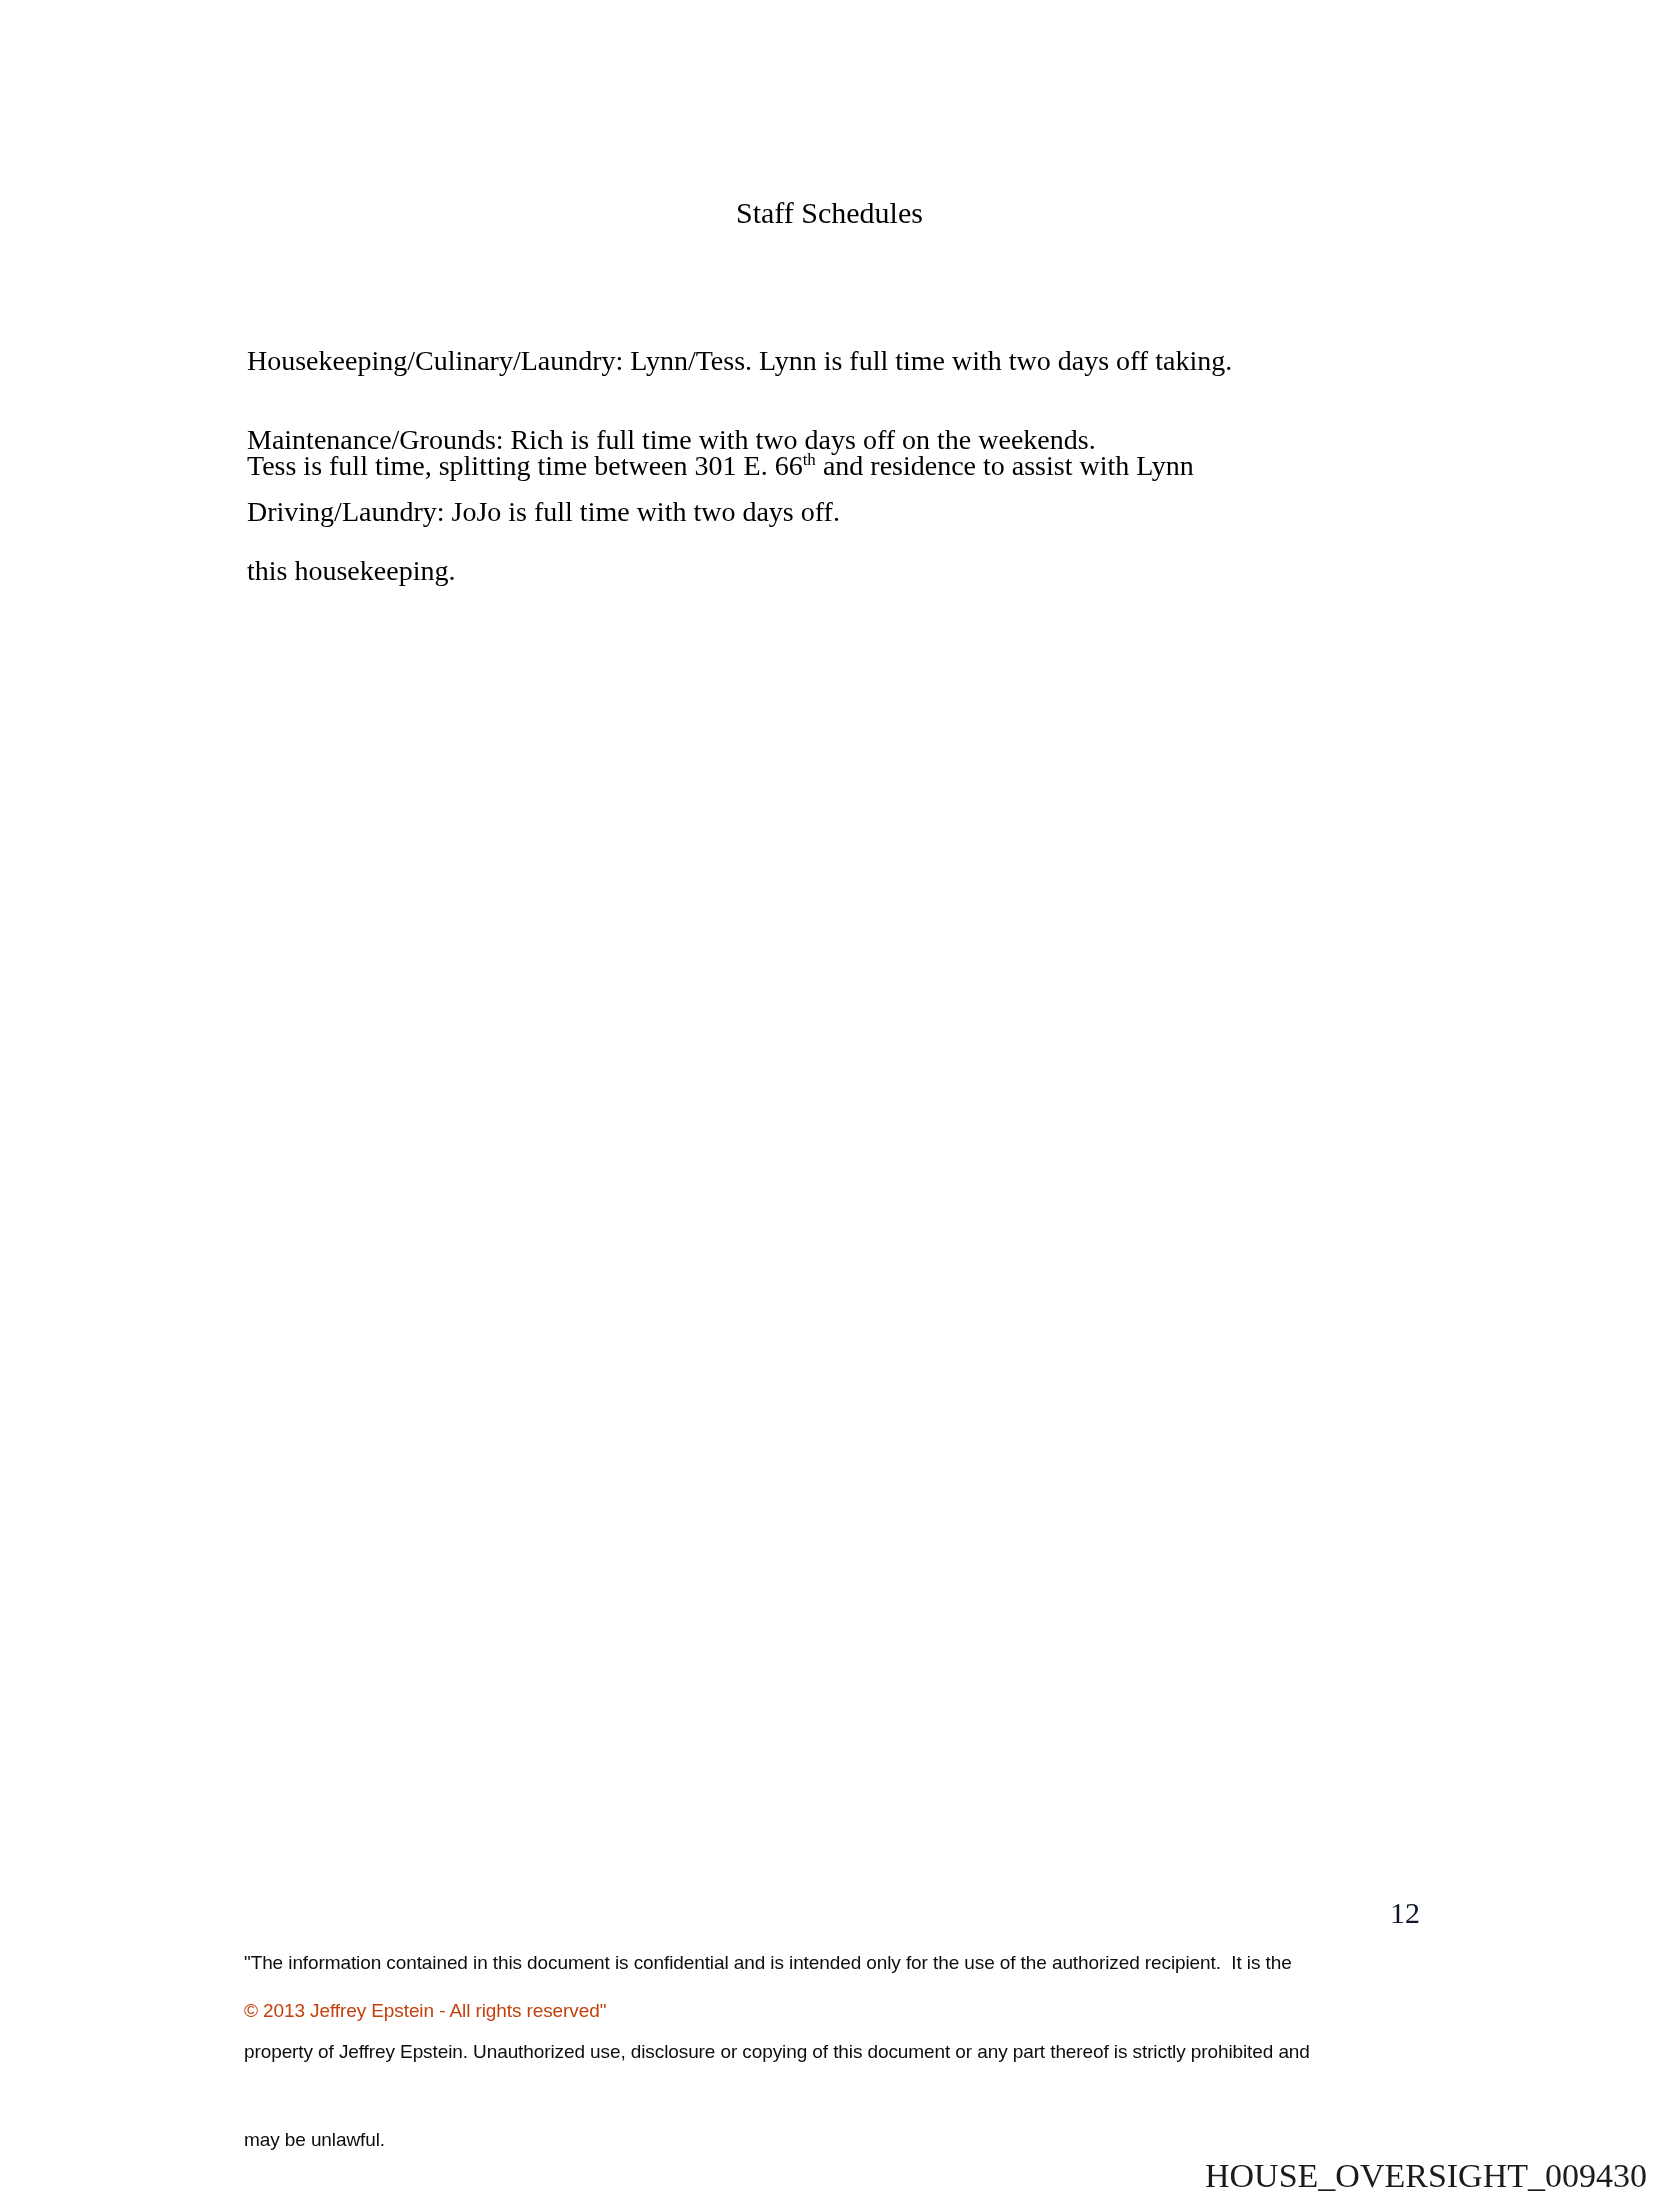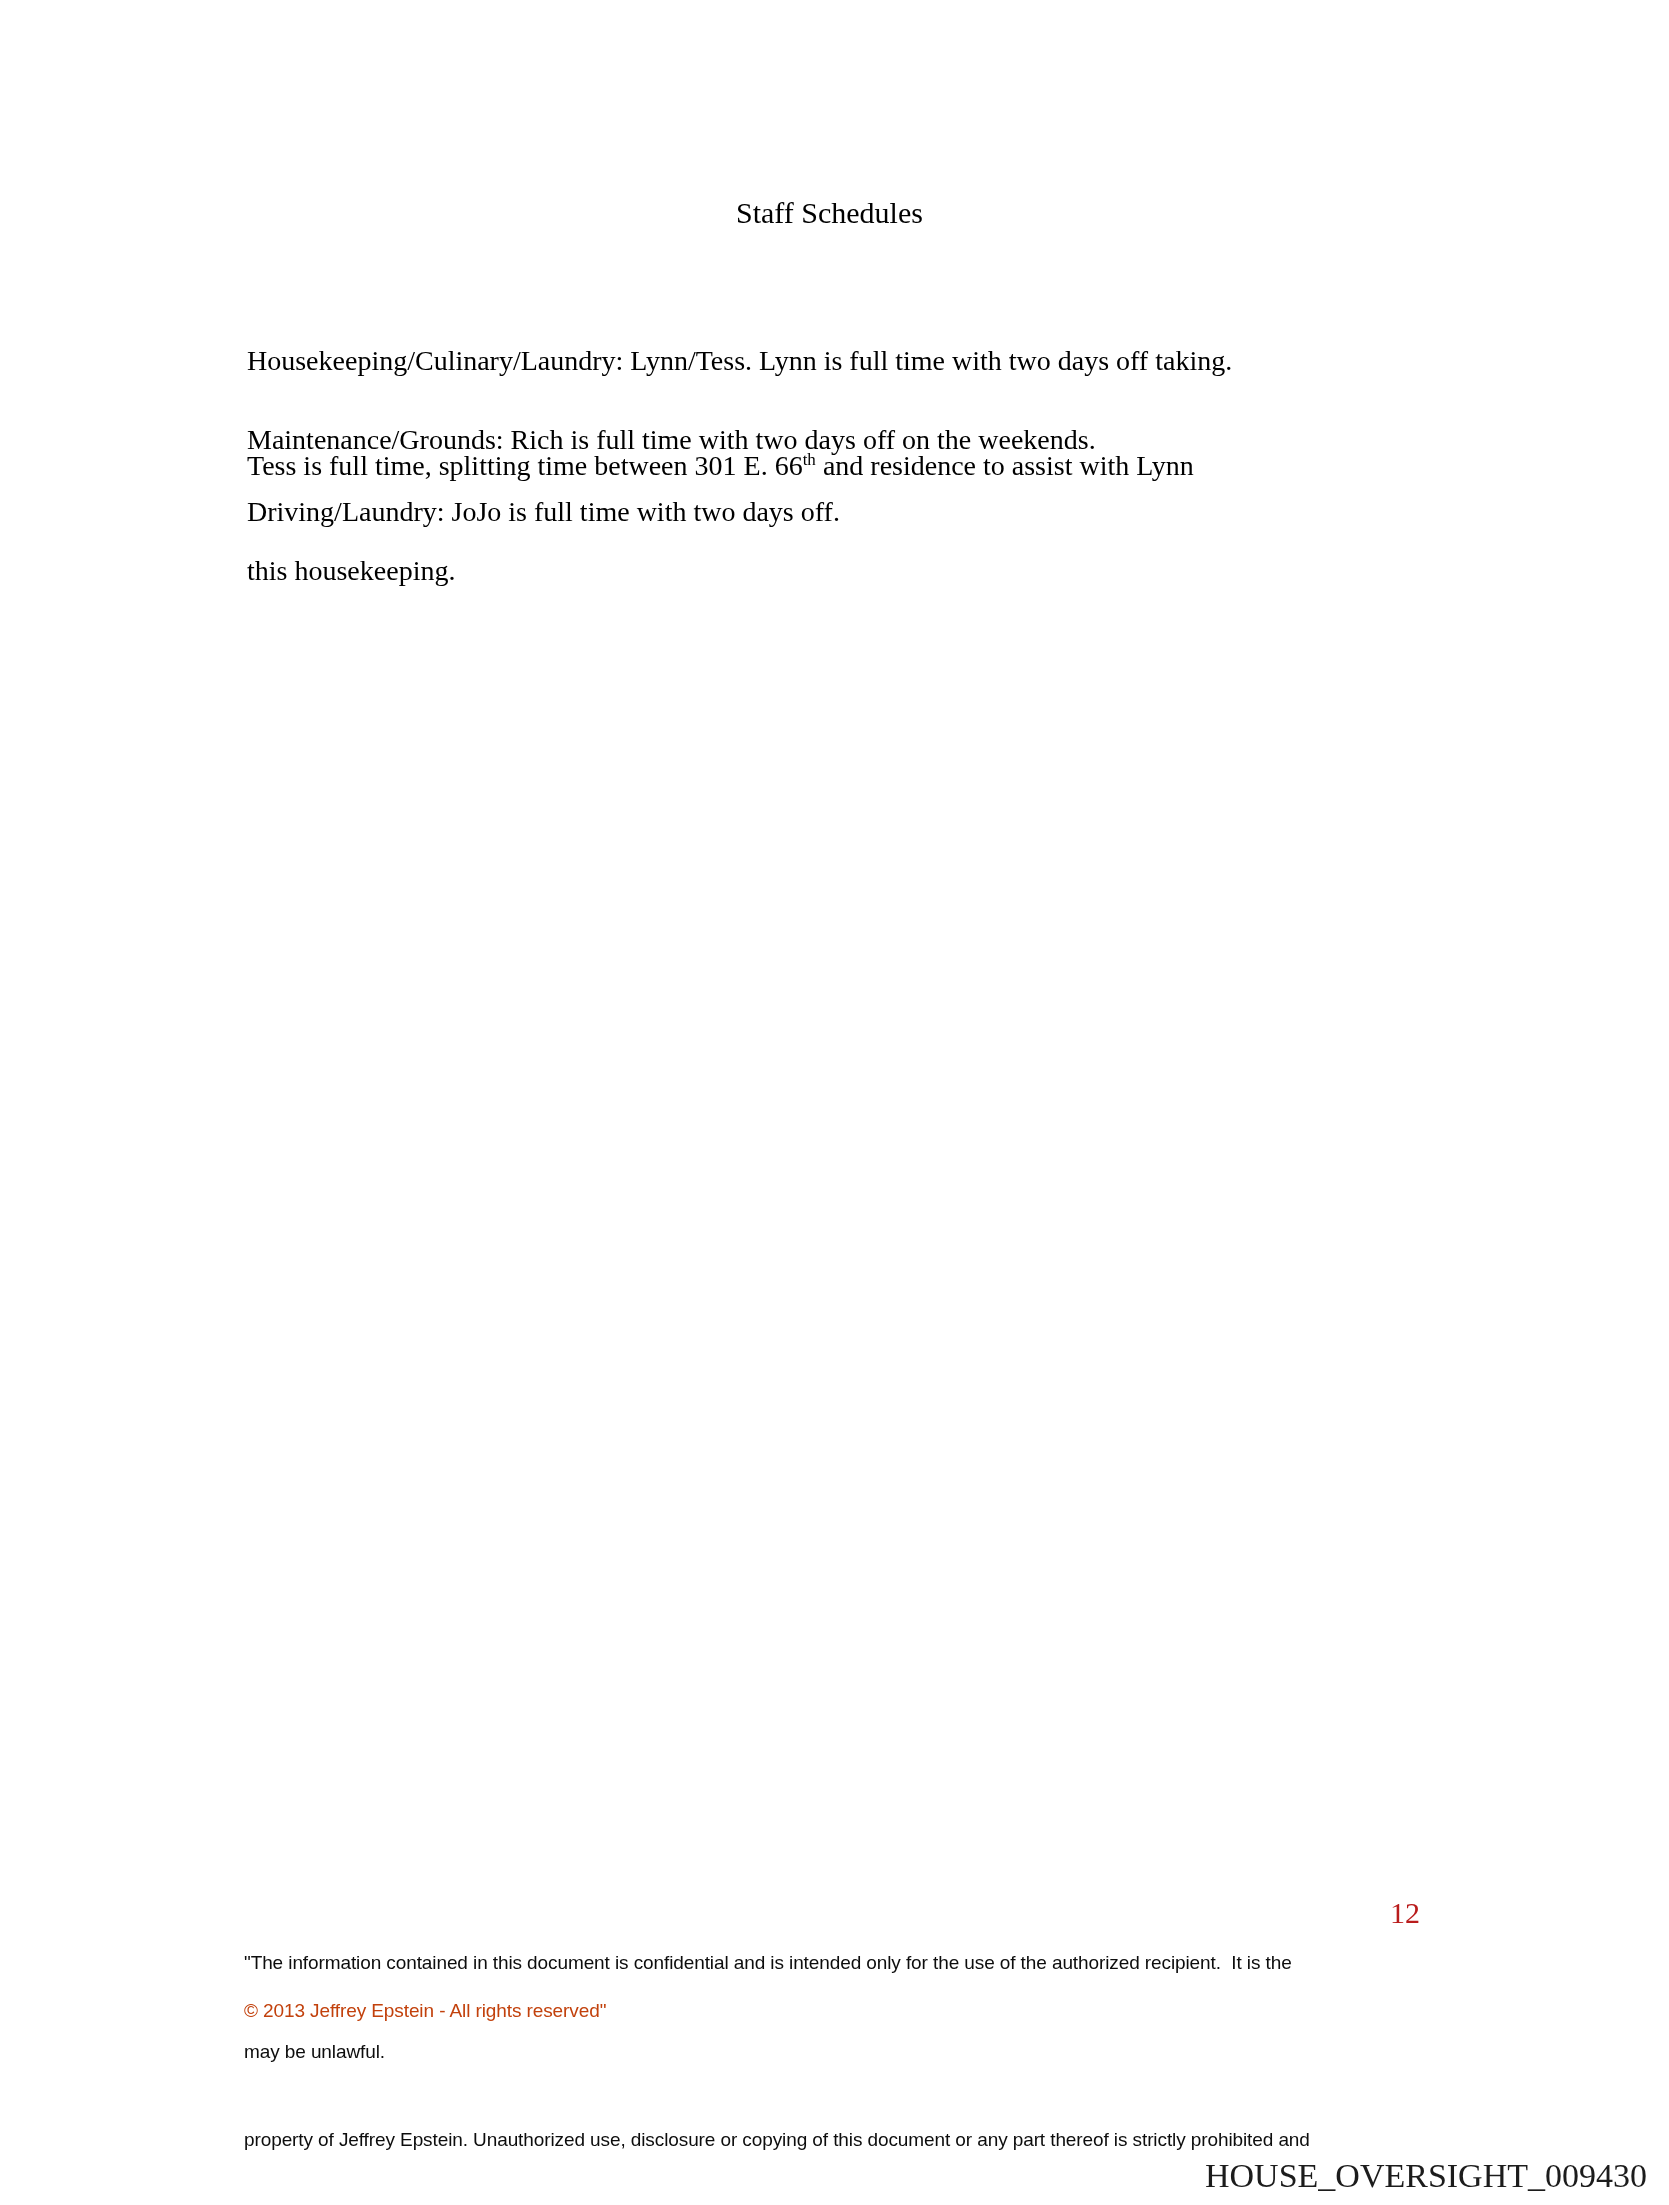--- a/index.html
+++ b/index.html
@@ -55,21 +55,21 @@
     color: #0d0d0d;
     white-space: pre-wrap;
   }
   .page-number {
     position: absolute;
     left: 1390px;
     top: 1896px;
     font-family: "Liberation Serif", serif;
     font-size: 30px;
     line-height: 34px;
-    color: #b91c1c;
+    color: #0f172a;
   }
   .copyright-line {
     position: absolute;
     left: 244px;
     top: 1996px;
     font-family: "Liberation Sans", sans-serif;
     font-size: 19px;
     line-height: 29.5px;
     letter-spacing: -0.1px;
     color: #c2410c;
@@ -99,22 +99,22 @@
     <div><span>Tess is full time, splitting time between 301 E. 66</span><span class="sup">th</span><span> and residence to assist with Lynn</span></div>
     <div>this housekeeping.</div>
   </div>
 
   <div class="para para-2">Maintenance/Grounds: Rich is full time with two days off on the weekends.</div>
 
   <div class="para para-3">Driving/Laundry: JoJo is full time with two days off.</div>
 
   <div class="footer-disclaimer">
     <div>"The information contained in this document is confidential and is intended only for the use of the authorized recipient.  It is the</div>
+    <div>property of Jeffrey Epstein. Unauthorized use, disclosure or copying of this document or any part thereof is strictly prohibited and</div>
     <div>may be unlawful.</div>
-    <div>property of Jeffrey Epstein. Unauthorized use, disclosure or copying of this document or any part thereof is strictly prohibited and</div>
   </div>
 
   <div class="page-number">12</div>
 
   <div class="copyright-line">© 2013 Jeffrey Epstein - All rights reserved"</div>
 
   <div class="bates-stamp">HOUSE_OVERSIGHT_009430</div>
 
 </div>
 

